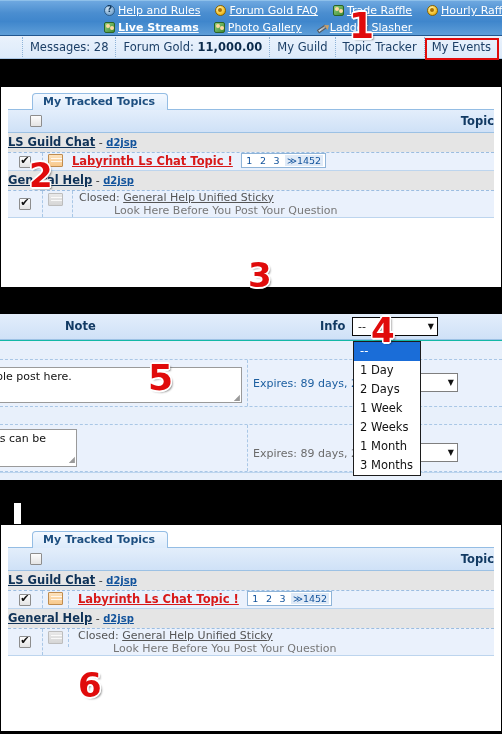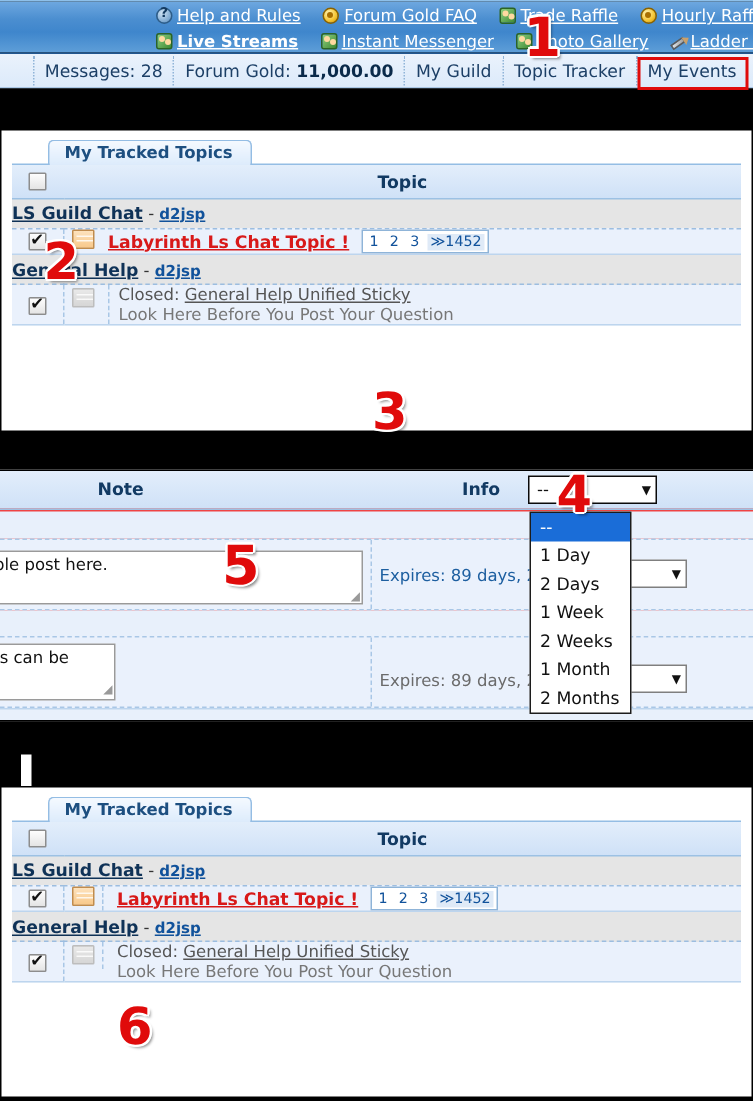--- a/index.html
+++ b/index.html
@@ -100,21 +100,21 @@
     position:absolute; left:0; right:0; bottom:0; height:1px; background:#94bde4;
   }
 
   table.tt{ width:100%; border-collapse:collapse; table-layout:fixed; }
   table.tt td, table.tt th{ padding:0; }
 
   .hdr-row{ background:linear-gradient(to bottom,#e3eefb,#cfe1f7); height:22px; }
   .hdr-cb{ width:34px; text-align:center; border-right:1px solid transparent; }
   .hdr-topic{ color:#123a63; font-weight:bold; font-size:11.5px; text-align:center;
               font-family:"DejaVu Sans",sans-serif; }
-  .hdr-sep{ border-bottom:1px solid #9cc1e4; }
+  .hdr-sep{ border-bottom:1px solid #9cc1e4;text-align:right; }
 
   .cb{
     width:12px; height:12px; display:inline-block; vertical-align:middle;
     background:linear-gradient(to bottom,#fdfdfd,#e4e4e4);
     border:1px solid #8d8d8d; border-radius:1px; position:relative;
   }
   .cb.checked:after{
     content:"\2714"; position:absolute; left:0; right:0; top:-3px;
     text-align:center; font-size:11px; color:#111; line-height:14px;
   }
@@ -140,21 +140,21 @@
   .topic-title{ color:#d81919; font-weight:bold; text-decoration:underline; font-size:11.5px;
                 font-family:"DejaVu Sans",sans-serif; }
   .pager{
     display:inline-block; vertical-align:1px; margin-left:5px;
     border:1px solid #8fb4d8; background:#fff; padding:0 2px; line-height:13px;
   }
   .pager a{ color:#11529b; text-decoration:none; font-size:9.5px; padding:0 2px; }
   .pager .last{ background:#dfeaf7; color:#11529b; font-size:9.5px; padding:0 2px; }
 
   .closed-line{ color:#555; font-size:11px; }
-  .closed-sub{ color:#777; font-size:11px; }
+  .closed-sub{ color:#777; font-size:11px;margin-left:35px; }
 
   .btnbar{ background:#dfeaf8; border-top:1px solid #bdd5ee; padding:5px 6px; }
   .btn{
     display:inline-block;
     background:linear-gradient(to bottom,#c3dcf4,#9cc3e8);
     border:1px solid #6d9cc9;
     border-top-color:#d9eaf9; border-left-color:#d9eaf9;
     color:#0f3257; font-weight:bold; font-size:11px;
     font-family:"DejaVu Sans",sans-serif;
     padding:2px 7px; margin-right:6px;
@@ -235,24 +235,20 @@
       </span>
     </div>
 
     <div class="navrow">
       <span class="navcell">
         <span class="ico ico-people"></span>
         <a href="#" class="bold">Live Streams</a>
       </span>
       <span class="navcell">
         <span class="ico ico-people"></span>
-        <a href="#">Instant Messenger</a>
-      </span>
-      <span class="navcell">
-        <span class="ico ico-people"></span>
         <a href="#">Photo Gallery</a>
       </span>
       <span class="navcell">
         <span class="ico ico-pen"></span>
         <a href="#">Ladder Slasher</a>
       </span>
     </div>
 
   </div>
 </div>
@@ -339,39 +335,39 @@
       </tr>
     </tbody>
       </table>
 
   </div>
 </div>
 
 <div class="blackgap" style="top:288px; height:25px;"></div>
 
 <div class="panel" style="top:313px; height:168px; border-left:none; border-right:none;">
-  <div style="position:relative; height:100%; background:#ef4444;">
+  <div style="position:relative; height:100%; background:#14b8a6;">
 
     <div class="midhdr">
       <span class="lbl" style="left:65px;">Note</span>
-      <span class="lbl" style="left:308px;">Info</span>
+      <span class="lbl" style="left:320px;">Info</span>
       <div class="sel sel-open" style="left:352px; top:3px; width:86px;">
         <span>--</span>
         <span class="arrow">▼</span>
       </div>
     </div>
 
     <div class="dropdown" style="left:353px; top:27px; width:68px;">
       <div class="opt sel-opt">--</div>
       <div class="opt">1 Day</div>
       <div class="opt">2 Days</div>
       <div class="opt">1 Week</div>
       <div class="opt">2 Weeks</div>
       <div class="opt">1 Month</div>
-      <div class="opt">2 Months</div>
+      <div class="opt">3 Months</div>
     </div>
 
     <div class="midband" style="position:absolute; left:0; top:27px; right:0; height:18px;"></div>
 
     <div class="noterow" style="position:absolute; left:0; top:45px; right:0; height:48px;">
       <div class="ta" style="left:-8px; top:7px; width:250px; height:36px;">
         <span>ple post here.</span>
         <span class="grip">◢</span>
       </div>
       <div class="infocell" style="left:247px; right:0;"></div>

